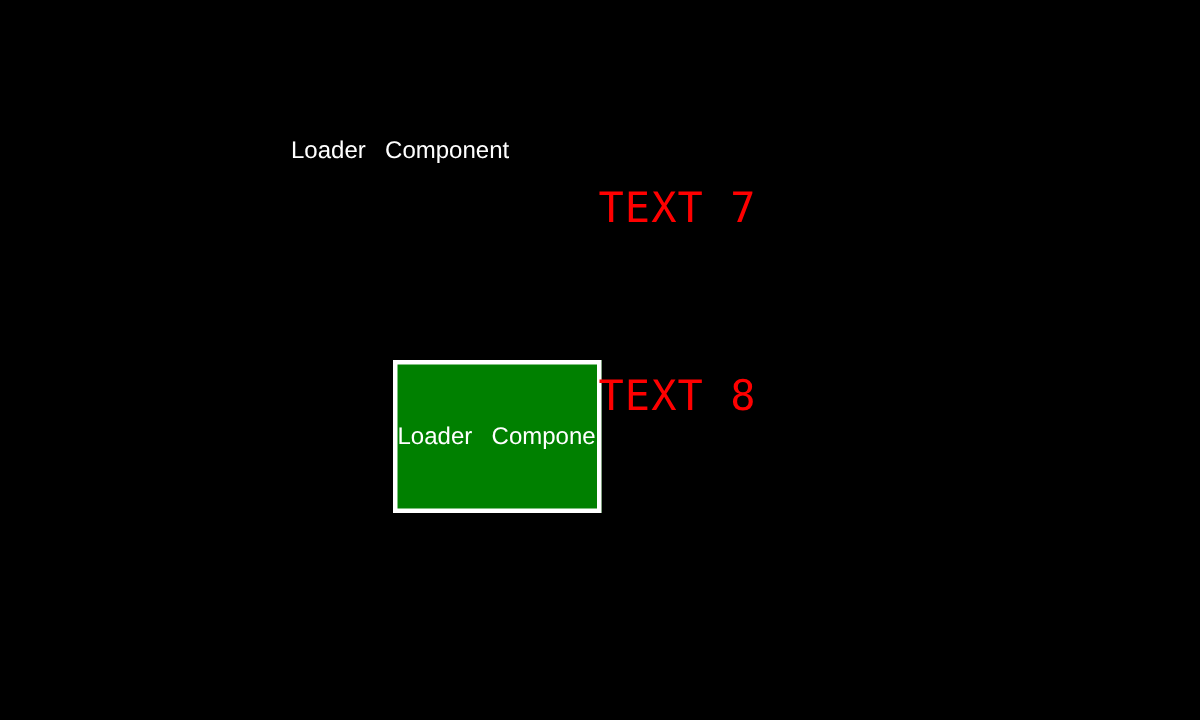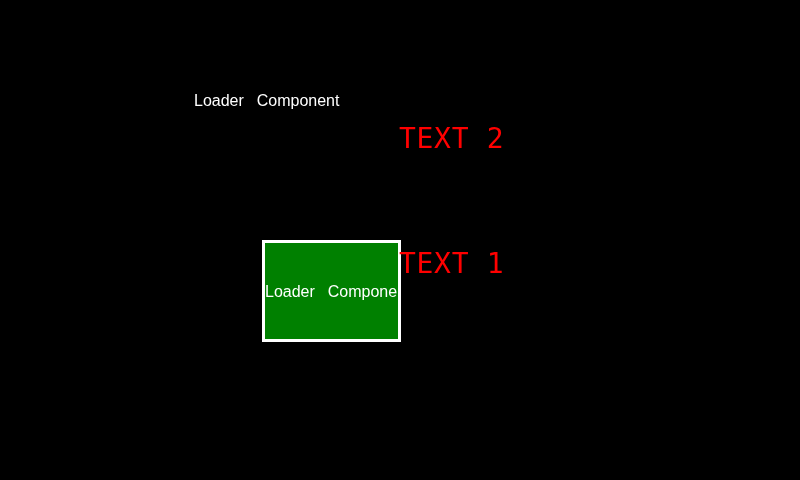--- a/index.html
+++ b/index.html
@@ -63,22 +63,22 @@
 
 <div class="screen">
 
   <div class="loader-label">Loader  Component</div>
 
   <div class="loader-box">
     <div class="loader-box-label">Loader  Component</div>
   </div>
 
   <div class="text-list">
-    <div class="text-row-red">TEXT 2</div>
-    <div class="text-row-red">TEXT 1</div>
+    <div class="text-row-red">TEXT 7</div>
+    <div class="text-row-red">TEXT 8</div>
     
     
     
     
     
     
     
   </div>
 
 </div>

